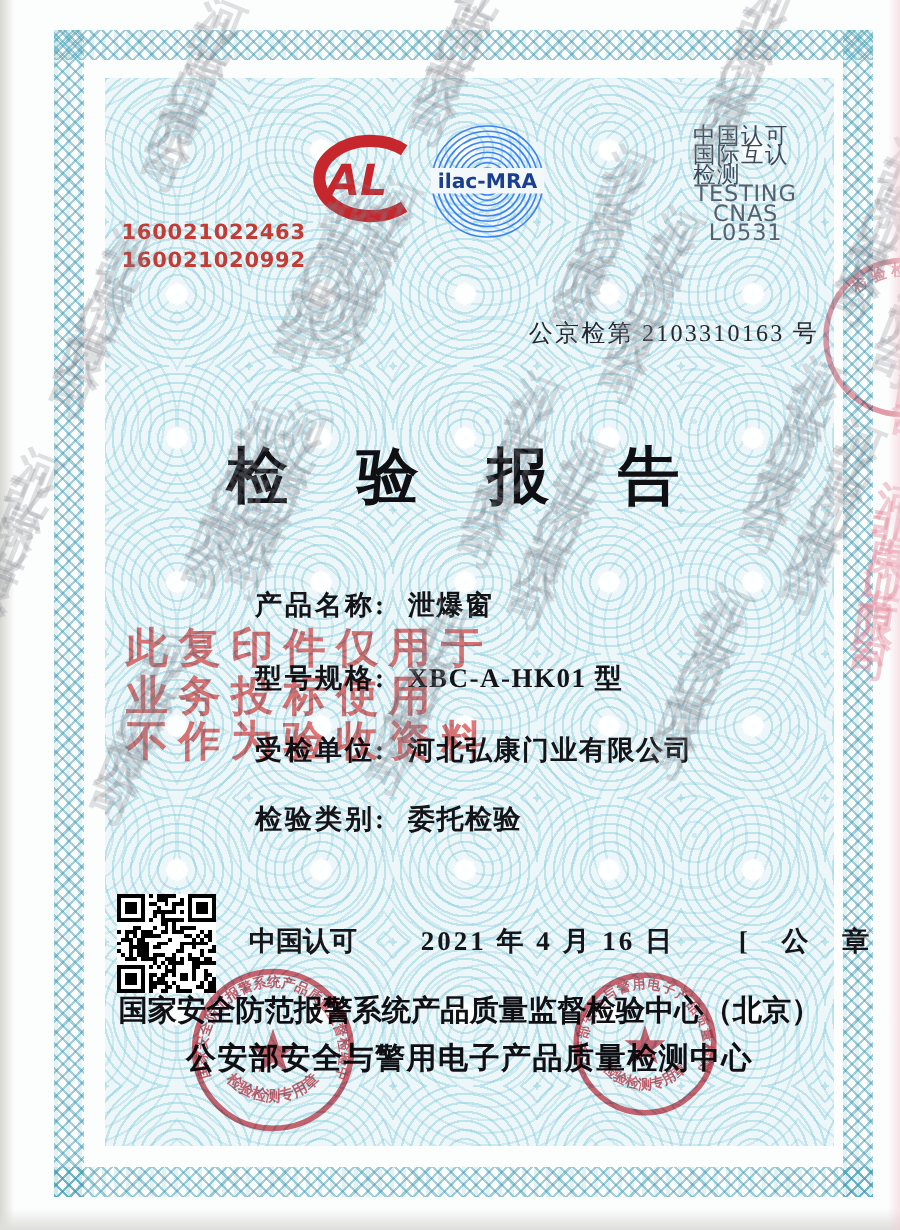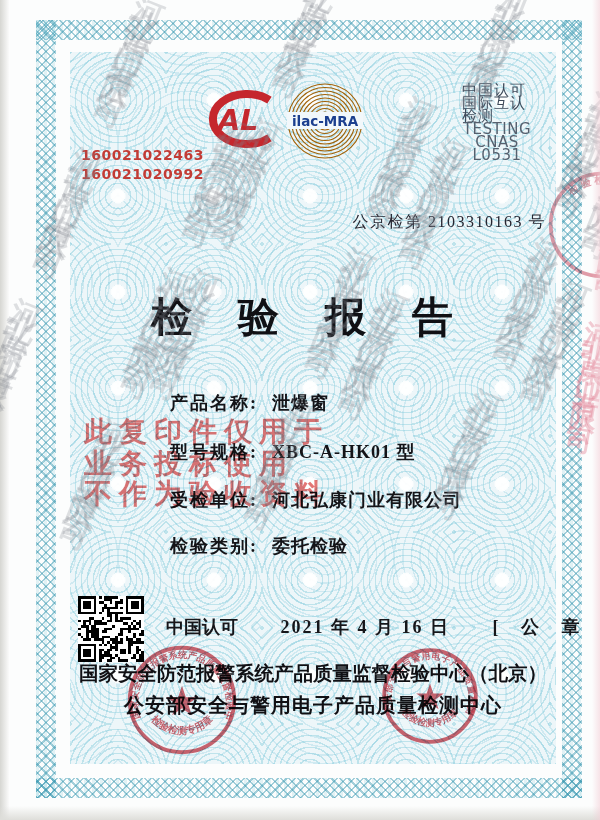--- a/index.html
+++ b/index.html
@@ -95,21 +95,21 @@
   <div class="braid right"></div>
 
 
   <div class="logo" style="left:196px;top:86px;width:86px;height:66px;">
     <svg viewBox="0 0 96 68">
       <path d="M 82,13 A 38,28 0 1 0 82,55" fill="none" stroke="currentColor" stroke-width="9"></path>
       <text x="47" y="46" text-anchor="middle" font-size="32" font-weight="bold" font-style="italic" font-family="DejaVu Sans, sans-serif" fill="currentColor">AL</text>
     </svg>
   </div>
 
-  <div class="logo" style="left:287px;top:83px;width:76px;height:76px;color:#a16207;">
+  <div class="logo" style="left:287px;top:83px;width:76px;height:76px;color:#3b82f6;">
     <svg viewBox="0 0 76 76">
       <g fill="none" stroke="currentColor" stroke-width="1.1">
         <circle cx="38" cy="38" r="37"></circle>
           <circle cx="38" cy="38" r="33.5"></circle>
         <circle cx="38" cy="38" r="30"></circle>
           <circle cx="38" cy="38" r="26.5"></circle>
         <circle cx="38" cy="38" r="23"></circle>
           <circle cx="38" cy="38" r="19.5"></circle>
         <circle cx="38" cy="38" r="16"></circle>
           <circle cx="38" cy="38" r="12.5"></circle>

